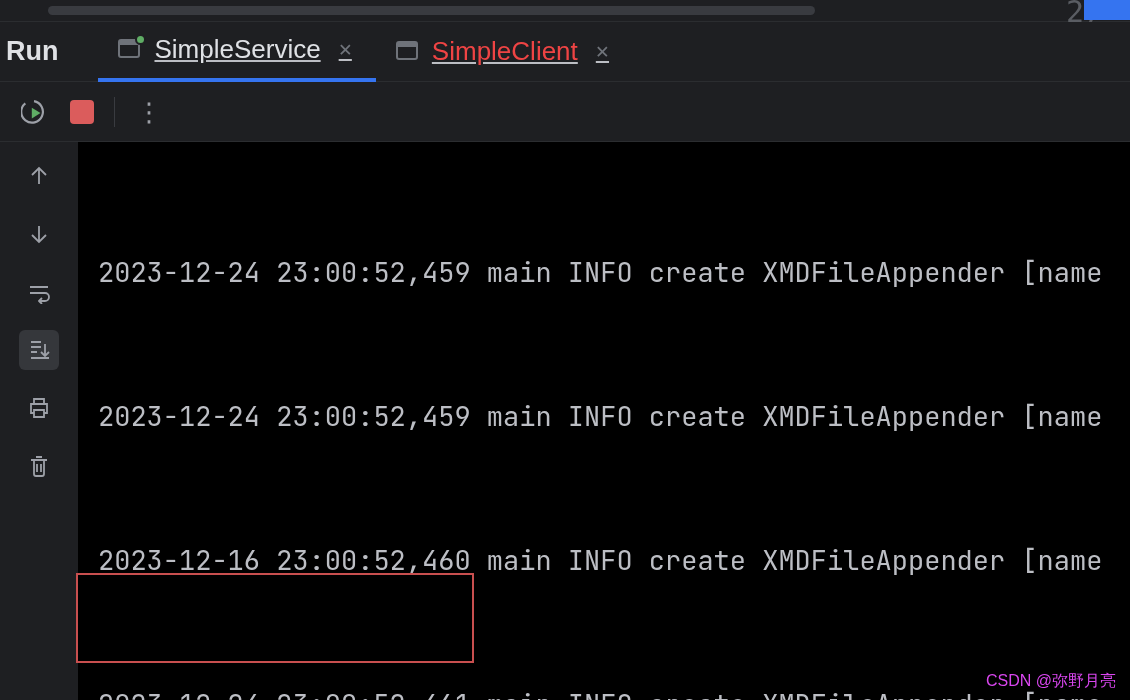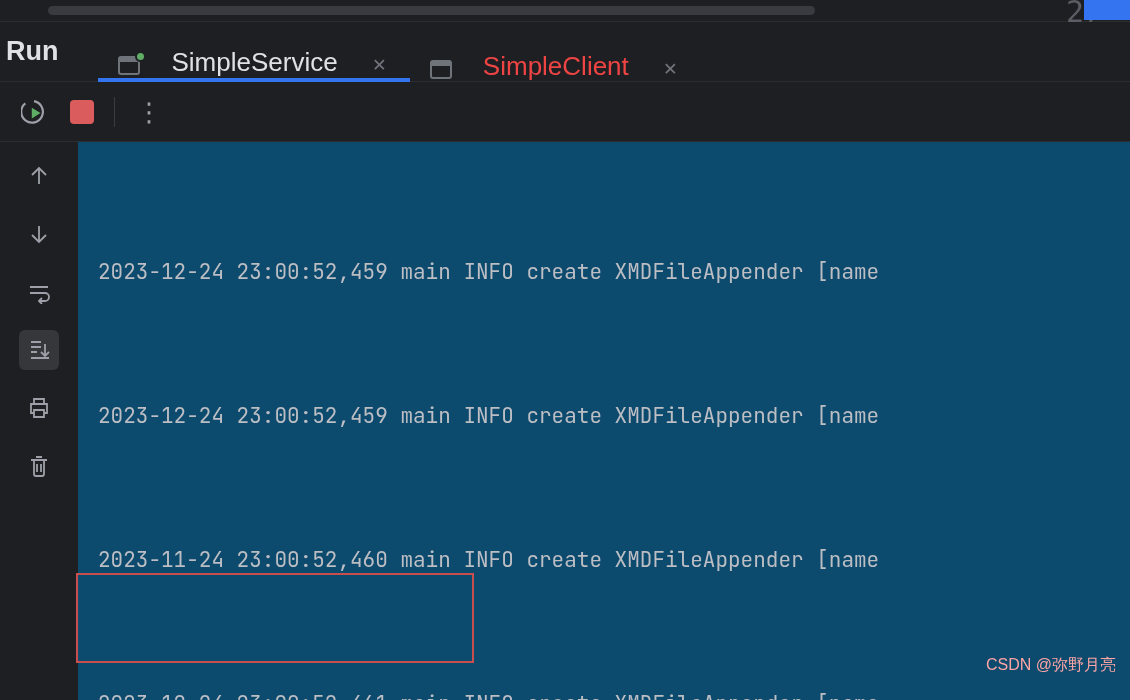--- a/index.html
+++ b/index.html
@@ -57,26 +57,27 @@
     }
     .run-label {
       font-size: 27px;
       font-weight: 600;
       color: #dfe1e5;
       margin-right: 40px;
       font-family: -apple-system, "Segoe UI", sans-serif;
     }
     .tab {
       display: flex;
-      align-items: flex-end;
+      align-items: center;
       height: 60px;
       padding: 0 20px;
-      gap: 31px;
+      gap: 14px;
       cursor: pointer;
       position: relative;
+      text-decoration: underline;
     }
     .tab.active {
       border-bottom: 4px solid #3574f0;
     }
     .tab-icon {
       width: 22px;
       height: 22px;
       position: relative;
     }
     .tab-box {
@@ -185,23 +186,23 @@
     }
     .gutter-btn svg {
       width: 24px;
       height: 24px;
       stroke: #9da0a8;
       fill: none;
       stroke-width: 1.8;
     }
     .console {
       flex: 1;
-      background: #0c4a6e;
+      background: #000000;
       padding: 10px 16px 0 20px;
-      font-size: 21px;
+      font-size: 27px;
       line-height: 48px;
       font-family: "JetBrains Mono", Consolas, monospace;
       color: #bcbec4;
       white-space: pre;
       overflow: hidden;
       position: relative;
     }
     .console-line {
       height: 48px;
     }
@@ -209,24 +210,24 @@
       position: absolute;
       left: 76px;
       top: 573px;
       width: 398px;
       height: 90px;
       border: 2px solid #c94f4f;
       pointer-events: none;
     }
     .watermark {
       position: absolute;
-      bottom: 24px;
+      bottom: 8px;
       right: 14px;
       font-size: 16px;
-      color: #fca5a5;
+      color: #d946ef;
       font-family: -apple-system, sans-serif;
       margin-left: 27px;
     }
   </style>
 </head>
 <body>
 
 <div class="top-bar">
   <div class="top-scrollbar"></div>
   <div class="right-top-item">27</div>
@@ -300,21 +301,21 @@
     <div class="gutter-btn">
       <svg viewBox="0 0 24 24">
           <path d="M4 6 H20 M9 3 H15 M7 6 V20 A2 2 0 0 0 9 22 H15 A2 2 0 0 0 17 20 V6 M10 10 V18 M14 10 V18"></path>
         </svg>
     </div>
   </div>
 
   <div class="console">
     <div class="console-line">2023-12-24 23:00:52,459 main INFO create XMDFileAppender [name</div>
     <div class="console-line">2023-12-24 23:00:52,459 main INFO create XMDFileAppender [name</div>
-    <div class="console-line">2023-11-24 23:00:52,460 main INFO create XMDFileAppender [name</div>
+    <div class="console-line">2023-12-16 23:00:52,460 main INFO create XMDFileAppender [name</div>
     <div class="console-line">2023-12-24 23:00:52,461 main INFO create XMDFileAppender [name</div>
     
     
     
     
     
     
     
   </div>
 </div>

